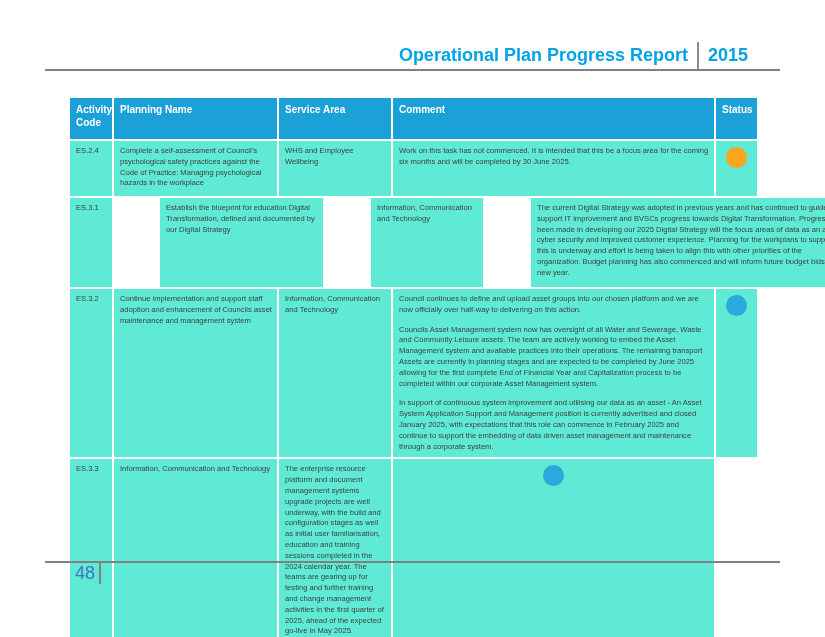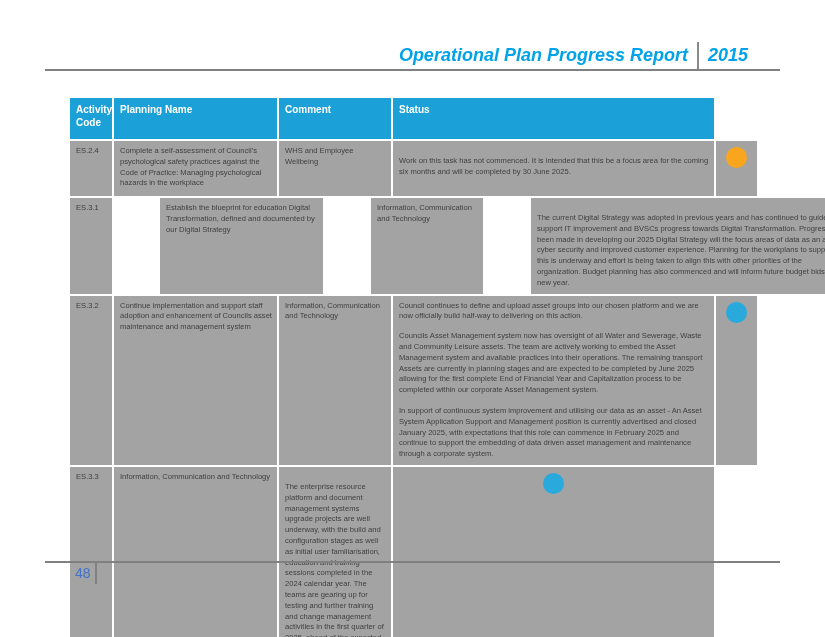--- a/index.html
+++ b/index.html
@@ -2,69 +2,70 @@
 <html><head>
 <meta charset="utf-8">
 <style>
   html,body{margin:0;padding:0;background:#ffffff;}
   .page{
     position:relative;width:825px;height:637px;background:#ffffff;overflow:hidden;
     font-family:"Liberation Sans",sans-serif;color:#404040;
   }
   
   .doc-header{
-    position:absolute;top:42px;right:77px;display:flex;align-items:center;gap:9px;font-style:italic;
+    position:absolute;top:42px;right:77px;display:flex;align-items:center;gap:9px;
   }
   .doc-title,.doc-year{font-size:18px;font-weight:bold;color:#00a2e8;white-space:nowrap;}
   .title-divider{width:2px;height:27px;background:#8a8a8a;display:inline-block;}
   .top-rule{position:absolute;left:45px;top:69px;width:735px;height:2px;background:#808080;}
   
   .op-table{
     position:absolute;left:70px;top:98px;width:687px;
     display:flex;flex-direction:column;gap:2px;background:#ffffff;
   }
   .t-row{display:grid;grid-template-columns:42px 163px 112px 321px 41px;gap:2px;}
-  .t-row .td{background:#a3a3a3;font-size:7.6px;line-height:10.8px;padding:5px 5px 5px 6px;}
+  .t-row .td{background:#5eead4;font-size:7.6px;line-height:10.8px;padding:5px 5px 5px 6px;}
   .t-head{min-height:33px;}
   .t-head .th{
     background:#1ba0d8;color:#ffffff;font-weight:bold;font-size:10px;line-height:13px;
     padding:5px 5px 10px 6px;
   }
   .row-1{min-height:55px;}
   .row-2{min-height:89px;gap:48px;}
   .row-3{min-height:163px;}
   .row-4{min-height:80px;}
   .td.name{white-space:pre-line;}
   .td.comment p{margin:0 0 9px 0;}
-  .td.comment p:last-child{margin-bottom:0;margin-top:10px;}
+  .td.comment p:last-child{margin-bottom:0;}
   .td.status{padding:5px 0;}
   .dot{display:block;width:21px;height:21px;border-radius:50%;margin:1px auto 0 auto;}
   
   .footer-rule{position:absolute;left:45px;top:561px;width:735px;height:2px;background:#808080;}
   .footer{position:absolute;left:75px;top:563px;display:flex;align-items:flex-start;gap:4px;}
-  .page-num{font-size:14px;color:#4472c4;line-height:20px;}
+  .page-num{font-size:18px;color:#4472c4;line-height:20px;}
   .page-bar{width:2px;height:21px;background:#808080;display:inline-block;}
 </style>
 </head>
 <body>
 
 <div class="page">
 
   <header class="doc-header">
     <span class="doc-title">Operational Plan Progress Report</span>
     <span class="title-divider"></span>
     <span class="doc-year">2015</span>
   </header>
   <div class="top-rule"></div>
 
   <div class="op-table">
 
     <div class="t-row t-head">
       <div class="th">Activity Code</div>
       <div class="th">Planning Name</div>
+      <div class="th">Service Area</div>
       <div class="th">Comment</div>
       <div class="th">Status</div>
     </div>
 
     <div class="t-row row-1">
       <div class="td code">ES.2.4</div>
       <div class="td name">Complete a self-assessment of Council's psychological safety practices against the Code of Practice: Managing psychological hazards in the workplace</div>
       <div class="td">WHS and Employee Wellbeing</div>
       <div class="td comment">
         <p>Work on this task has not commenced. It is intended that this be a focus area for the coming six months and will be completed by 30 June 2025.</p>
@@ -84,21 +85,21 @@
       <div class="td status">
         <span class="dot" style="background-color: rgb(41, 169, 220);"></span>
       </div>
     </div>
 
     <div class="t-row row-3">
       <div class="td code">ES.3.2</div>
       <div class="td name">Continue implementation and support staff adoption and enhancement of Councils asset maintenance and management system</div>
       <div class="td">Information, Communication and Technology</div>
       <div class="td comment">
-        <p>Council continues to define and upload asset groups into our chosen platform and we are now officially build half-way to delivering on this action.</p>
+        <p>Council continues to define and upload asset groups into our chosen platform and we are now officially over half-way to delivering on this action.</p>
         <p>Councils Asset Management system now has oversight of all Water and Sewerage, Waste and Community Leisure assets. The team are actively working to embed the Asset Management system and available practices into their operations. The remaining transport Assets are currently in planning stages and are expected to be completed by June 2025 allowing for the first complete End of Financial Year and Capitalization process to be completed within our corporate Asset Management system.</p>
         <p>In support of continuous system improvement and utilising our data as an asset - An Asset System Application Support and Management position is currently advertised and closed January 2025, with expectations that this role can commence in February 2025 and continue to support the embedding of data driven asset management and maintenance through a corporate system.</p>
       </div>
       <div class="td status">
         <span class="dot" style="background-color: rgb(41, 169, 220);"></span>
       </div>
     </div>
 
     <div class="t-row row-4">
       <div class="td code">ES.3.3</div>

